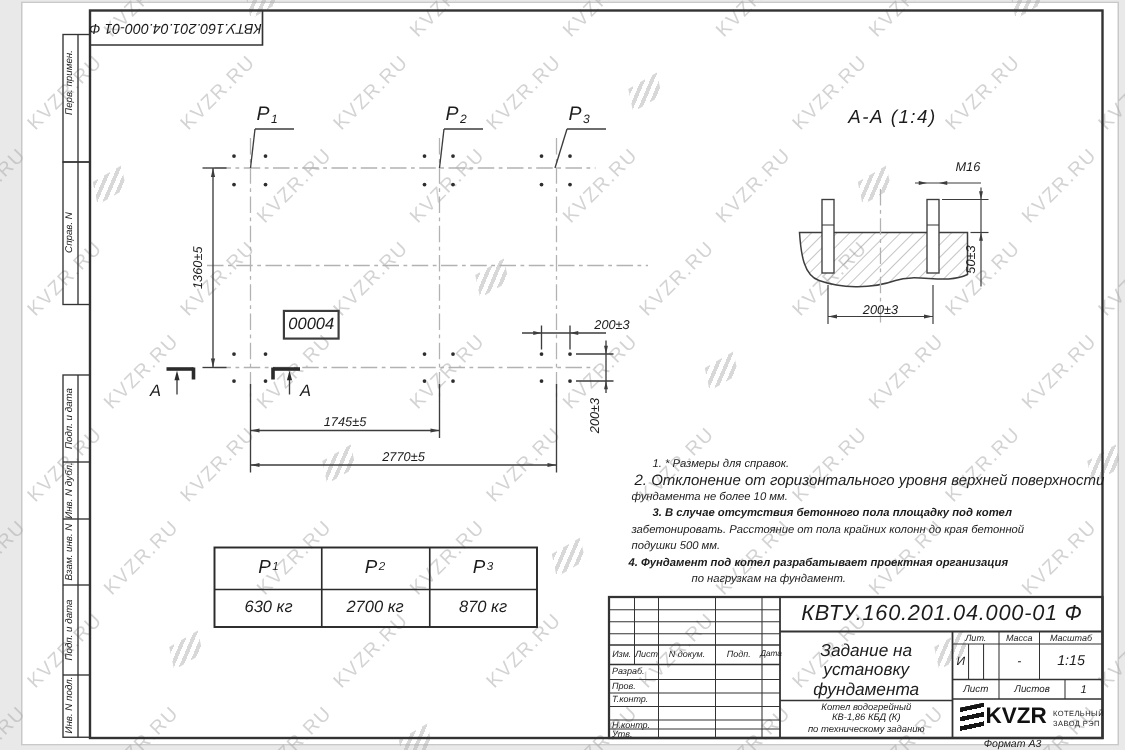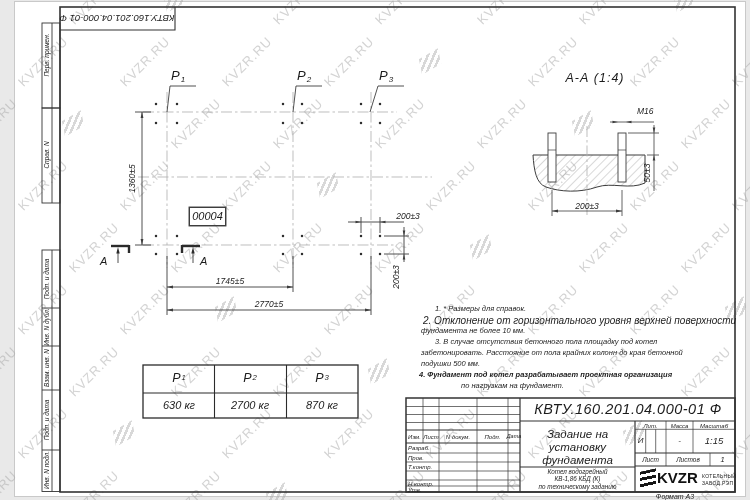--- a/index.html
+++ b/index.html
@@ -328,21 +328,21 @@
     <span>P</span>
       <span class="sub">3</span>
   </div>
   <div class="t c" style="left:151px;top:399px;width:56px;height:13px;font-size:11px;">630 кг</div>
   <div class="t c" style="left:222px;top:399px;width:56px;height:13px;font-size:11px;">2700 кг</div>
   <div class="t c" style="left:294px;top:399px;width:56px;height:13px;font-size:11px;">870 кг</div>
 
   <div class="t pl14" style="left:421px;top:305px;font-size:7.5px;">1. * Размеры для справок.</div>
   <div class="t pl14" style="left:409px;top:316px;font-size:10px;">2. Отклонение от горизонтального уровня верхней поверхности</div>
   <div class="t" style="left:421px;top:327px;font-size:7.5px;">фундамента не более 10 мм.</div>
-  <div class="t pl14" style="left:421px;top:338px;font-size:7.5px;">3. В случае отсутствия бетонного пола площадку под котел</div>
+  <div class="t pl14" style="left:421px;top:338px;font-size:7.5px;font-weight:bold;">3. В случае отсутствия бетонного пола площадку под котел</div>
   <div class="t" style="left:421px;top:349px;font-size:7.5px;">забетонировать. Расстояние от пола крайних колонн до края бетонной</div>
   <div class="t" style="left:421px;top:360px;font-size:7.5px;">подушки 500 мм.</div>
   <div class="t pl14" style="left:405px;top:371px;font-size:7.5px;font-weight:bold;">4. Фундамент под котел разрабатывает проектная организация</div>
   <div class="t" style="left:421px;top:382px;font-size:7.5px;margin-left:40px;">по нагрузкам на фундамент.</div>
 
   <div class="t c" style="left:522px;top:400px;width:212px;height:19px;font-size:14.5px;letter-spacing:0.5px;">КВТУ.160.201.04.000-01 Ф</div>
 
   <div class="t c" style="left:406px;top:433px;width:17px;height:8px;font-size:6px;">Изм.</div>
   <div class="t c" style="left:423px;top:433px;width:16px;height:8px;font-size:6px;">Лист</div>
   <div class="t c" style="left:439px;top:433px;width:38px;height:8px;font-size:6px;">N докум.</div>

